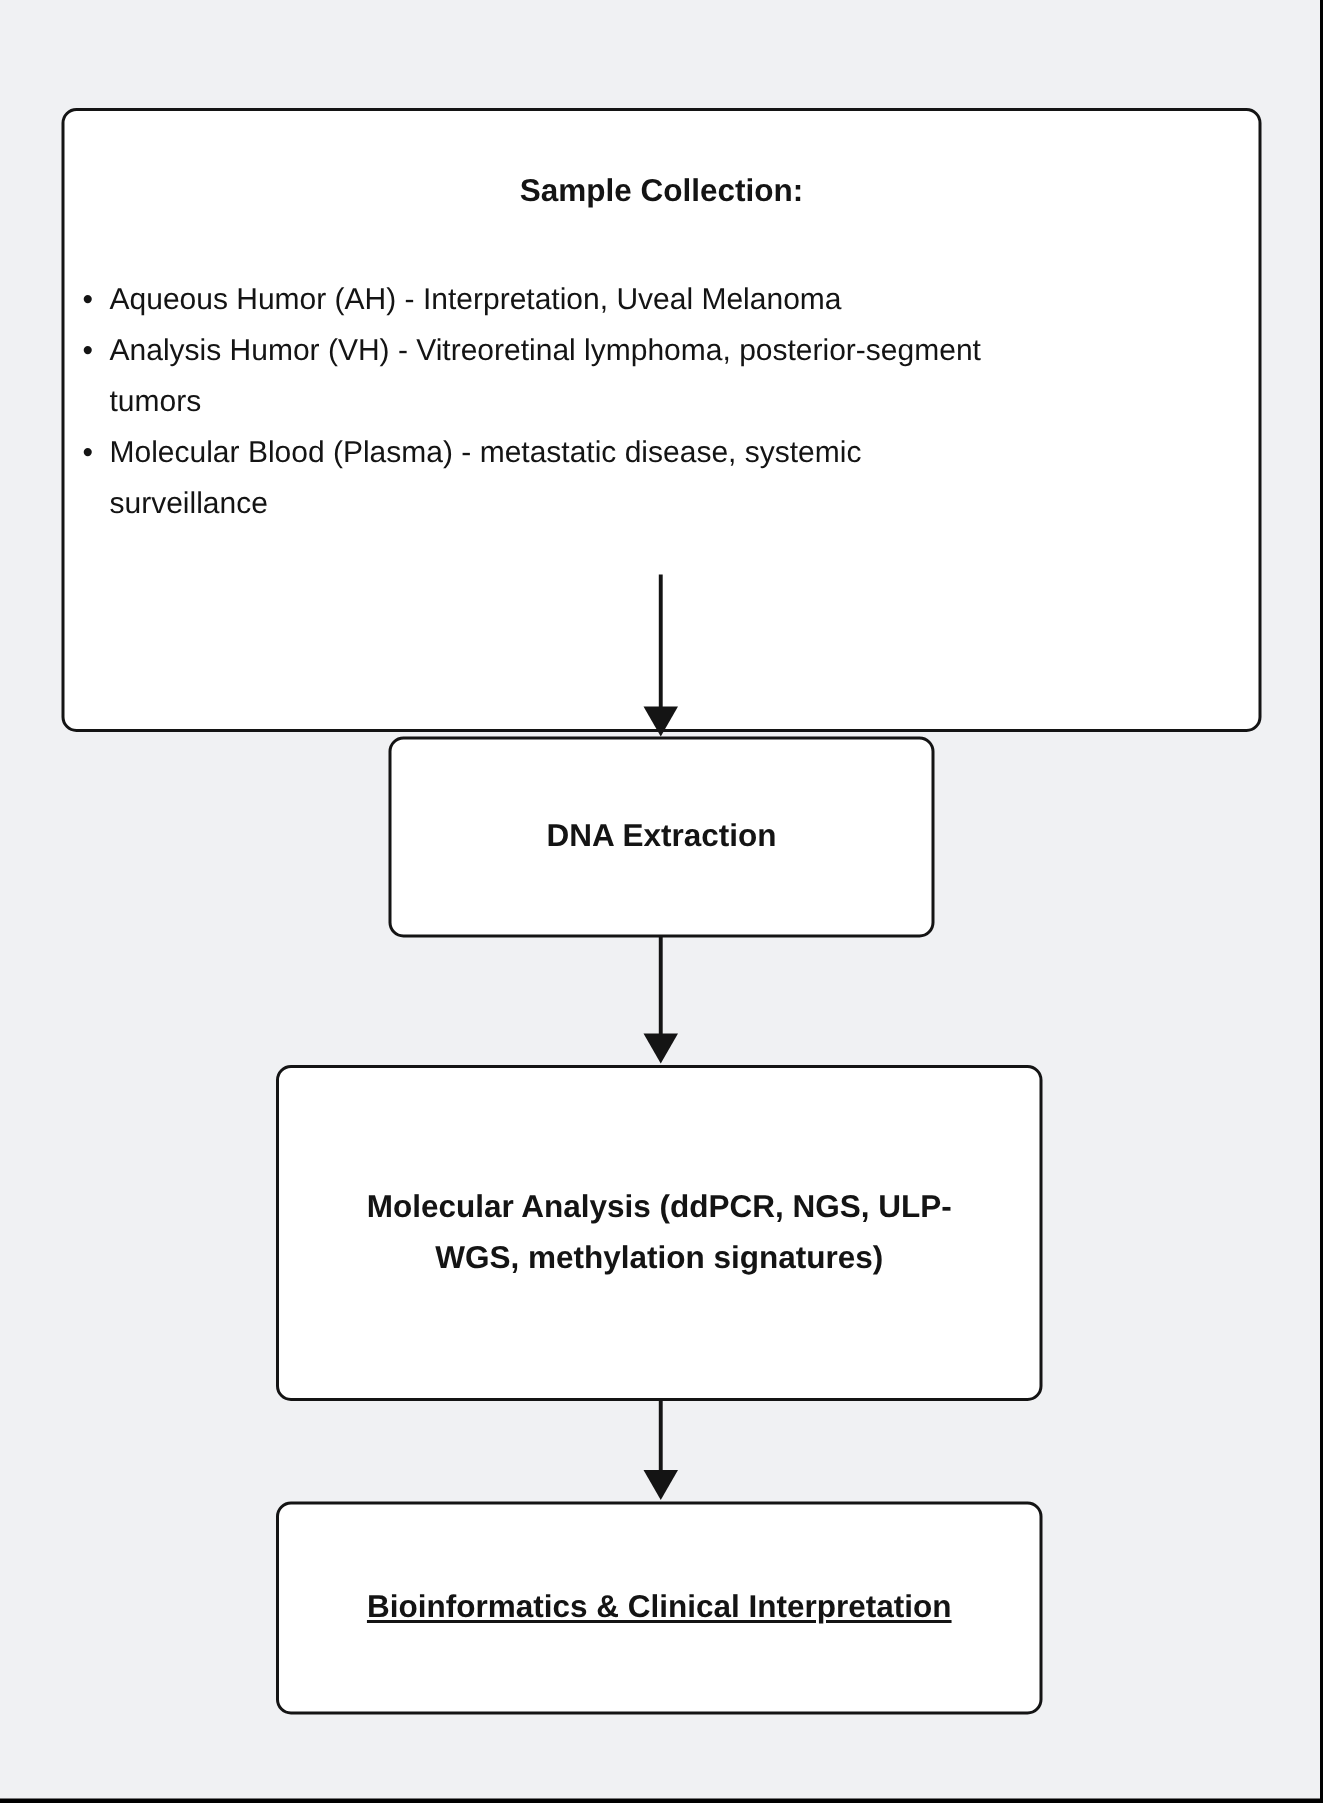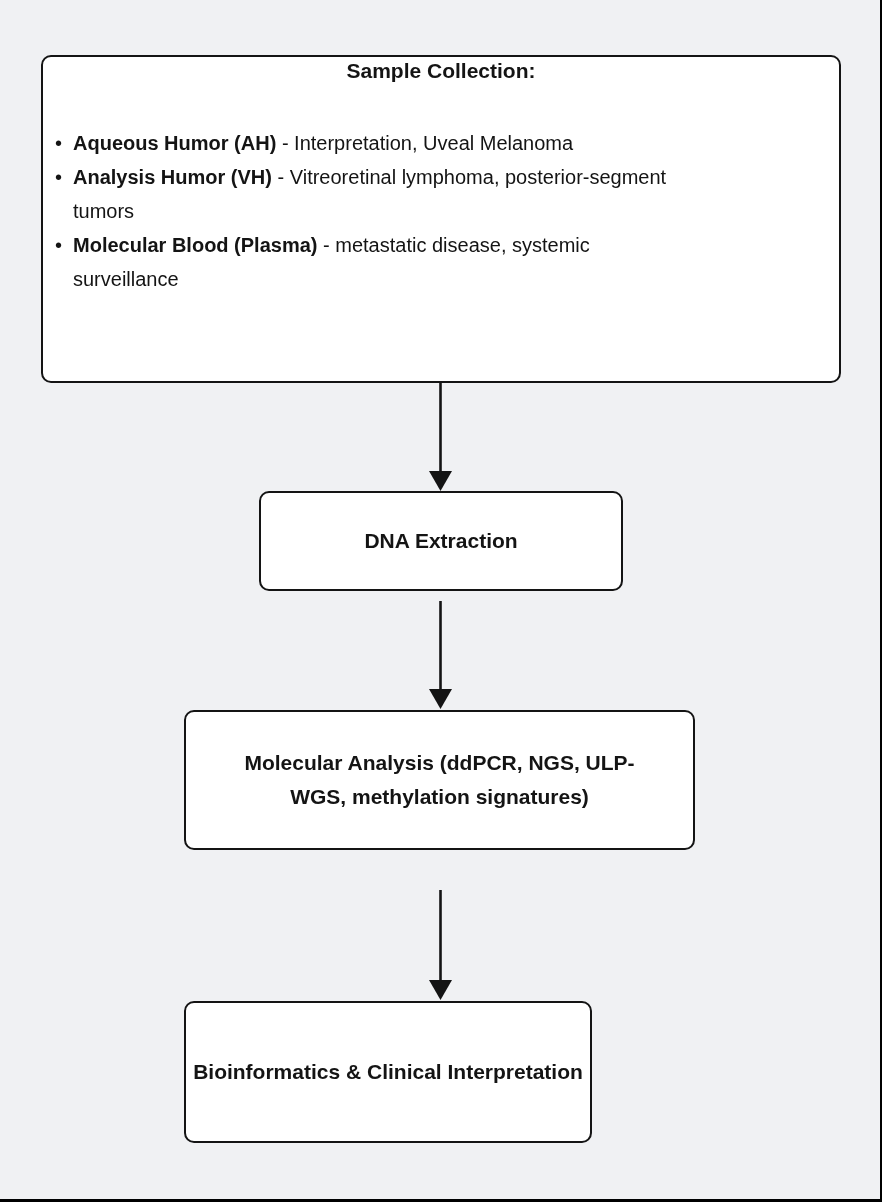--- a/index.html
+++ b/index.html
@@ -28,21 +28,21 @@
     position: absolute; left: 0; bottom: 0;
     width: 882px; height: 3px;
     background: #000;
   }
   .node {
     position: absolute;
     background: var(--box_bg);
     border: 2px solid var(--line);
     border-radius: 10px;
   }
-  .sample-box { left: 41px; top: 55px; width: 800px; height: 328px; }
+  .sample-box { left: 41px; top: 72px; width: 800px; height: 416px; padding-top: 40px; }
   .sample-title {
     text-align: center;
     font-weight: bold;
     font-size: 21px;
     line-height: 27px;
     margin: 0;
   }
   .sample-list {
     list-style: none;
     margin: 42px 0 0 12px;
@@ -52,37 +52,37 @@
     line-height: 34px;
   }
   .sample-list li {
     position: relative;
     padding-left: 18px;
   }
   .bullet-dot {
     position: absolute;
     left: 0; top: 0;
   }
-  .term { font-weight: bold; }
+  .term { font-weight: normal; }
   .step-label-wrap {
     display: flex;
     align-items: center;
     justify-content: center;
     width: 100%; height: 100%;
     text-align: center;
   }
   .step-label {
     font-weight: bold;
     font-size: 21px;
     line-height: 34px;
   }
-  .dna-box { left: 259px; top: 491px; width: 364px; height: 100px; }
-  .molecular-box { left: 184px; top: 710px; width: 511px; height: 140px; }
+  .dna-box { left: 259px; top: 491px; width: 364px; height: 134px; }
+  .molecular-box { left: 184px; top: 710px; width: 511px; height: 224px; }
   .molecular-box .step-label { max-width: 420px; }
-  .bioinfo-box { left: 184px; top: 1001px; width: 408px; height: 142px; }
+  .bioinfo-box { left: 184px; top: 1001px; width: 511px; height: 142px; text-decoration: underline; }
   .arrows-svg {
     position: absolute;
     left: 0; top: 0;
     pointer-events: none;
   }
 </style>
 </head>
 <body>
 
 <div class="node sample-box">

